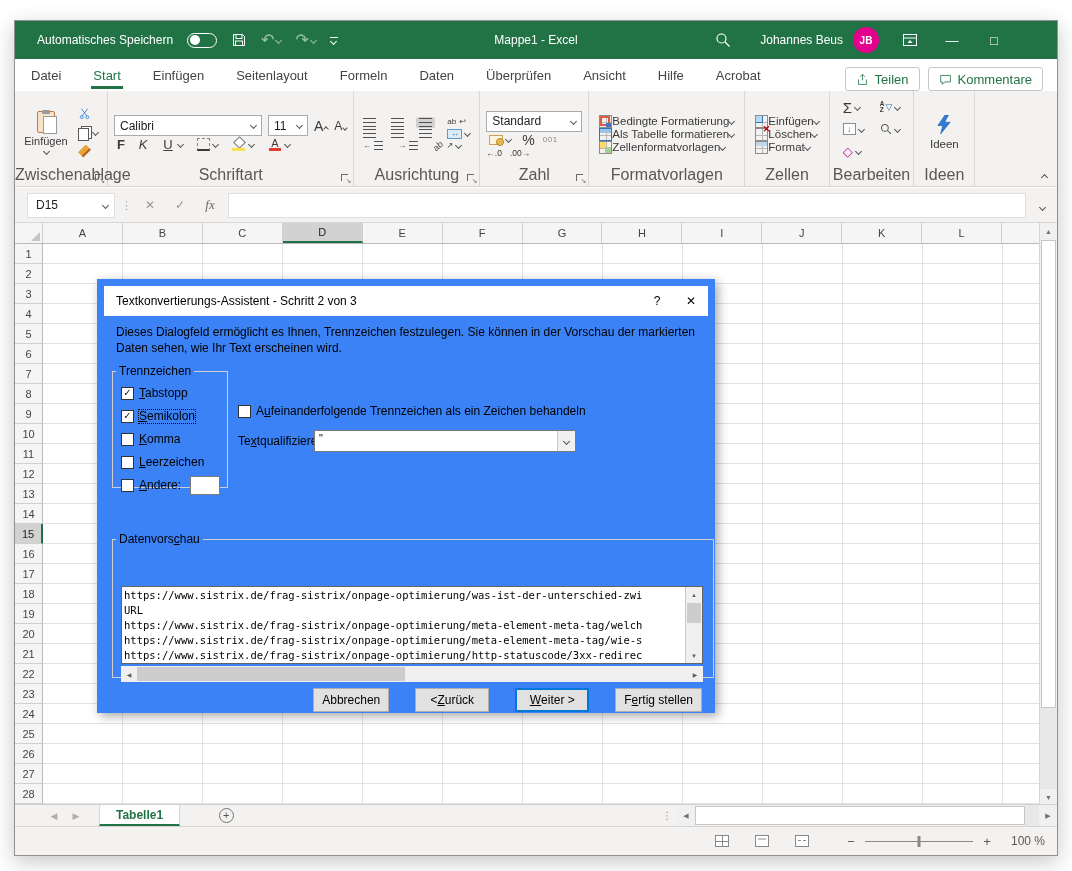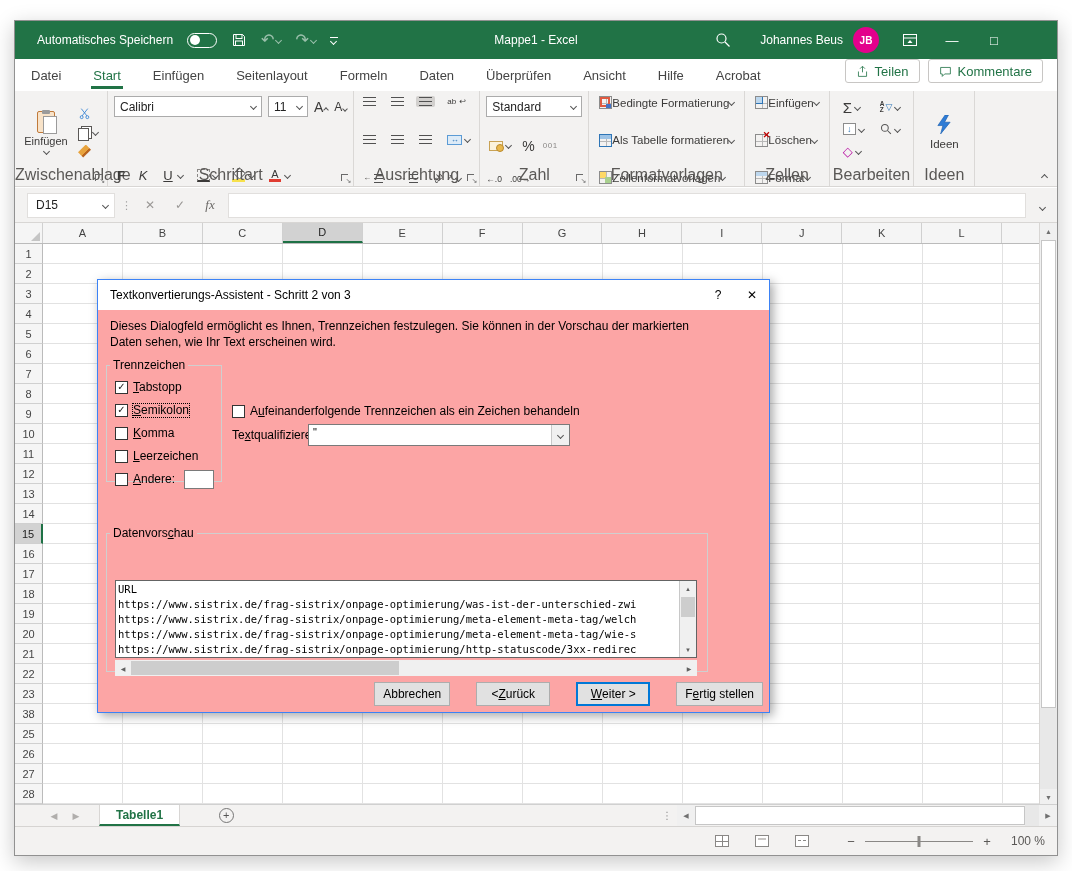--- a/index.html
+++ b/index.html
@@ -19,21 +19,21 @@
   .chev.up { transform:rotate(-135deg); }
   .qat-more { display:inline-flex; flex-direction:column; align-items:center; gap:1px; }
   .qat-more .bar { width:8px; height:1px; background:#fff; }
   .tb-title { position:absolute; left:50%; transform:translateX(-50%); font-size:12px; }
   .tb-right { margin-left:auto; display:flex; align-items:center; height:100%; }
   .tb-right .tbbtn { width:42px; height:100%; display:flex; align-items:center; justify-content:center; font-size:13px; }
   .avatar { width:26px; height:26px; border-radius:50%; background:#E3008C; display:flex; align-items:center; justify-content:center; font-size:10px; font-weight:bold; margin:0 10px; }
   .username { margin-left:16px; }
 
   
-  .tabrow { position:absolute; left:0; top:38px; right:0; height:32px; background:#fff; display:flex; align-items:flex-start; font-size:13px; color:#444; }
+  .tabrow { position:absolute; left:0; top:38px; right:0; height:32px; background:#fff; display:flex; align-items:flex-end; font-size:13px; color:#444; }
   .rtab { padding:0 14px; height:100%; display:flex; align-items:center; }
   .rtab span { padding:6px 2px; }
   .rtab.active { color:#217346; }
   .rtab.active span { border-bottom:3px solid #217346; padding-bottom:3px; }
   .tabrow-right { margin-left:auto; display:flex; gap:8px; padding-right:14px; }
   .pill-btn { display:flex; align-items:center; gap:6px; border:1px solid #C8C6C4; border-radius:3px; height:24px; padding:0 10px; color:#217346; font-size:13px; background:#fff; }
 
   
   .ribbon { position:absolute; left:0; top:70px; right:0; height:96px; background:#F3F2F1; border-bottom:1px solid #D8D6D4; display:flex; font-size:11px; color:#3B3A39; }
   .rgroup { position:relative; padding:5px 6px 18px; border-right:1px solid #DAD8D6; display:flex; }
@@ -47,21 +47,21 @@
   .paste-big { display:flex; flex-direction:column; align-items:center; justify-content:center; width:50px; gap:2px; }
   .clipboard { position:relative; width:18px; height:22px; border:1px solid #C07A3A; border-radius:2px; background:#F8E3C9; }
   .clipboard::before { content:""; position:absolute; left:4px; top:-2px; width:8px; height:4px; background:#9B9B9B; border-radius:1px; }
   .clipboard::after { content:""; position:absolute; left:5px; top:4px; width:12px; height:16px; background:#fff; border:1px solid #9B9B9B; }
   .clip-col { display:flex; flex-direction:column; justify-content:center; gap:4px; padding-left:4px; }
   .copy-ic { position:relative; width:12px; height:13px; }
   .copy-ic::before, .copy-ic::after { content:""; position:absolute; width:9px; height:11px; border:1px solid #5A5856; background:#fff; }
   .copy-ic::before { left:3px; top:0; } .copy-ic::after { left:0; top:2px; }
   .brush { width:13px; height:13px; background:linear-gradient(135deg,#E8A33D 0 55%,#B9641F 55%); clip-path:polygon(0 60%,60% 0,100% 40%,40% 100%); }
   
-  .vstack { display:flex; flex-direction:column; justify-content:space-between; padding-bottom:2px; }
+  .vstack { display:flex; flex-direction:column; justify-content:center; padding-bottom:14px; }
   .hrow { display:flex; align-items:center; gap:6px; }
   .combo { background:#fff; border:1px solid #ABABAB; height:21px; display:flex; align-items:center; font-size:12px; color:#222; padding-left:5px; }
   .combo .chev { margin-left:auto; margin-right:5px; }
   .fsz { width:40px; } .fname { width:148px; }
   .fontAA { font-size:14px; color:#3B3A39; letter-spacing:1px; }
   .fmt-letter { font-size:13px; color:#3B3A39; width:14px; text-align:center; }
   .fmt-letter.b { font-weight:bold; } .fmt-letter.i { font-style:italic; } .fmt-letter.u { text-decoration:underline; }
   .border-ic { width:13px; height:13px; border:1px dashed #8A8886; border-bottom:2px solid #3B3A39; }
   .fill-ic { position:relative; width:14px; height:13px; }
   .fill-ic::before { content:""; position:absolute; left:3px; top:0; width:7px; height:7px; border:1px solid #707070; background:#fff; transform:rotate(45deg); }
@@ -152,39 +152,39 @@
   .vi.grid-v { background:linear-gradient(to right,transparent 6px,#8A8886 6px,#8A8886 7px,transparent 7px),linear-gradient(to bottom,transparent 5px,#8A8886 5px,#8A8886 6px,transparent 6px),#fff; }
   .vi.layout-v::before { content:""; position:absolute; left:2px; right:2px; top:2px; height:2px; background:#C8C6C4; }
   .vi.break-v::before { content:""; position:absolute; left:2px; right:2px; top:4px; border-top:1px dashed #8A8886; }
   .zoomctl { display:flex; align-items:center; gap:8px; color:#5A5856; }
   .zsign { font-size:13px; color:#5A5856; width:12px; text-align:center; }
   .ztrack { position:relative; width:108px; height:1px; background:#8A8886; }
   .zknob { position:absolute; left:50%; top:-5px; width:3px; height:11px; background:#8A8886; transform:translateX(-50%); }
   .zoomtxt { font-size:12px; color:#5A5856; margin-left:10px; }
 
   
-  .dialog { position:absolute; left:82px; top:258px; width:673px; height:434px; background:#fca5a5; border:1px solid #3b82f6; box-shadow:3px 3px 10px rgba(0,0,0,.35); font-size:12px; color:#000; }
+  .dialog { position:absolute; left:82px; top:258px; width:618px; height:434px; background:#3b82f6; border:7px solid #3b82f6; box-shadow:3px 3px 10px rgba(0,0,0,.35); font-size:12px; color:#000; }
   .dlg-title { height:30px; background:#fff; display:flex; align-items:center; }
   .dlg-title .txt { margin-left:12px; font-size:12px; }
   .dlg-tb { margin-left:auto; display:flex; height:100%; }
   .dlg-tbtn { width:34px; display:flex; align-items:center; justify-content:center; font-size:12px; }
   .dlg-body { position:relative; height:402px; }
   .dlg-desc { position:absolute; left:12px; top:8px; width:592px; line-height:16px; }
   fieldset { position:absolute; border:1px solid #CFCFCF; }
   legend { font-size:12px; padding:0 3px; margin-left:3px; }
   .fs-delim { left:8px; top:48px; width:116px; height:124px; }
   .delim-rows { display:flex; flex-direction:column; gap:5px; padding:6px 0 0 8px; }
   .cbrow { display:flex; align-items:center; gap:5px; height:18px; }
   .cb { width:13px; height:13px; border:1px solid #333; background:#fff; display:inline-flex; align-items:center; justify-content:center; font-size:10px; color:#222; flex:none; line-height:1; }
   .cb .mark { visibility:hidden; }
   .cb.checked .mark { visibility:visible; }
   .cblabel { line-height:13px; }
   .cblabel.focus { outline:1px dotted #000; }
   .other-input { width:30px; height:19px; border:1px solid #7A7A7A; background:#fff; margin-left:4px; font-size:12px; padding:0 2px; }
-  .consec { position:absolute; left:134px; top:92px; }
+  .consec { position:absolute; left:134px; top:86px; }
   .qualrow { position:absolute; left:134px; top:114px; display:flex; align-items:center; }
   .quallabel { width:74px; }
   .qualcombo { width:262px; height:22px; background:#fff; border:1px solid #7A7A7A; display:flex; align-items:stretch; margin-left:2px; }
   .qualval { flex:1; padding:1px 4px; font-size:11px; }
   .qualbtn { width:18px; background:#F0F0F0; border-left:1px solid #C8C8C8; display:flex; align-items:center; justify-content:center; }
   .fs-preview { left:8px; top:216px; width:602px; height:146px; }
   .pv-box { position:absolute; left:8px; top:40px; right:10px; height:78px; background:#fff; border:1px solid #646464; display:flex; }
   .pv-text { flex:1; overflow:hidden; font-family:"DejaVu Sans Mono","Liberation Mono",monospace; font-size:10.5px; line-height:15px; padding:1px 0 0 2px; }
   .pv-line { white-space:pre; }
   .pv-vscroll { width:17px; border-left:1px solid #C8C8C8; background:#F0F0F0; display:flex; flex-direction:column; }
@@ -577,21 +577,21 @@
       <div class="rowh">14</div>
       <div class="rowh sel">15</div>
       <div class="rowh">16</div>
       <div class="rowh">17</div>
       <div class="rowh">18</div>
       <div class="rowh">19</div>
       <div class="rowh">20</div>
       <div class="rowh">21</div>
       <div class="rowh">22</div>
       <div class="rowh">23</div>
-      <div class="rowh">38</div>
+      <div class="rowh">24</div>
       <div class="rowh">25</div>
       <div class="rowh">26</div>
       <div class="rowh">27</div>
       <div class="rowh">28</div>
     </div>
     <div class="cells"></div>
   </div>
 
   <div class="vscroll">
     <span class="sarrow">▲</span>
@@ -662,22 +662,22 @@
           <span class="qualbtn">
               <span class="chev"></span>
             </span>
         </span>
       </div>
 
       <fieldset class="fs-preview">
         <legend>Datenvors<u>c</u>hau</legend>
         <div class="pv-box">
           <div class="pv-text">
+            <div class="pv-line">https://www.sistrix.de/frag-sistrix/onpage-optimierung/was-ist-der-unterschied-zwi</div>
             <div class="pv-line">URL</div>
-            <div class="pv-line">https://www.sistrix.de/frag-sistrix/onpage-optimierung/was-ist-der-unterschied-zwi</div>
             <div class="pv-line">https://www.sistrix.de/frag-sistrix/onpage-optimierung/meta-element-meta-tag/welch</div>
             <div class="pv-line">https://www.sistrix.de/frag-sistrix/onpage-optimierung/meta-element-meta-tag/wie-s</div>
             <div class="pv-line">https://www.sistrix.de/frag-sistrix/onpage-optimierung/http-statuscode/3xx-redirec</div>
           </div>
           <div class="pv-vscroll">
             <span class="pv-arrow">▲</span>
             <span class="pv-vthumb"></span>
             <span style="flex:1"></span>
             <span class="pv-arrow">▼</span>
           </div>

